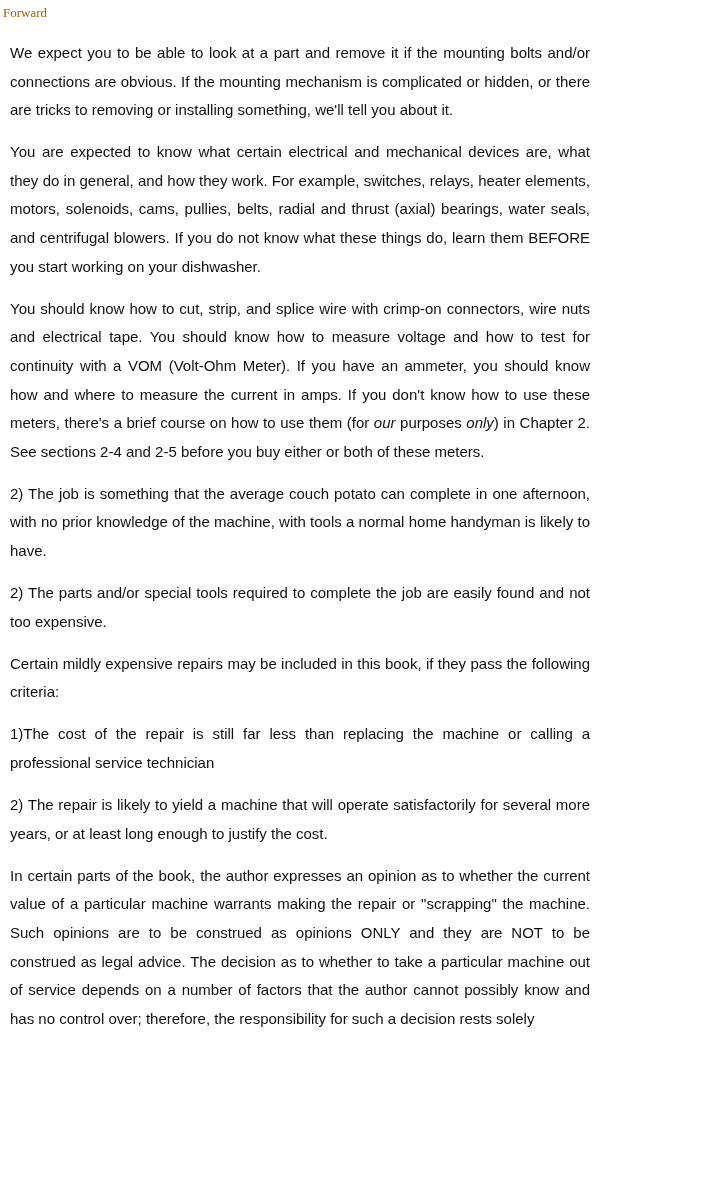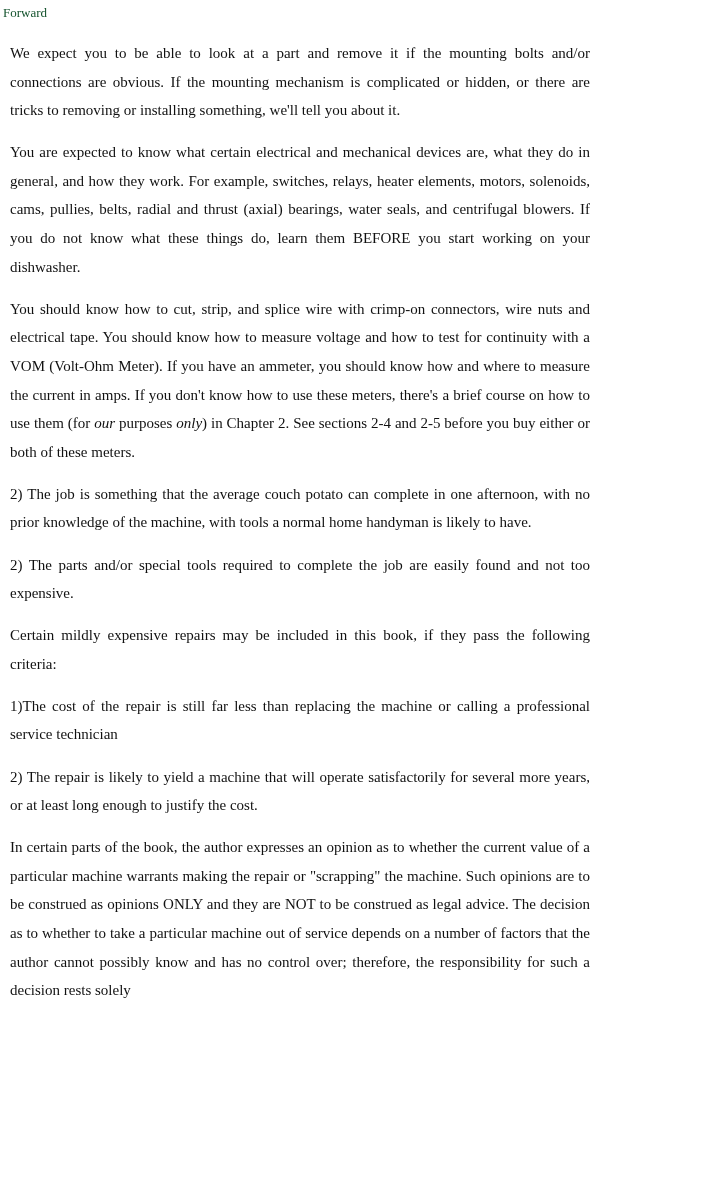--- a/index.html
+++ b/index.html
@@ -13,35 +13,34 @@
       overflow: hidden;
       position: relative;
       color: #111111;
     }
     .header {
       position: absolute;
       left: 3px;
       top: 5px;
       font-family: "Liberation Serif", serif;
       font-size: 13px;
-      color: #14532d;
+      color: #a16207;
     }
     .content {
       position: absolute;
       left: 10px;
       top: 39px;
       width: 580px;
       font-family: "Liberation Sans", sans-serif;
       font-size: 15px;
       line-height: 28.6px;
       text-align: justify;
     }
     .content p {
       margin: 0 0 13.5px 0;
-      font-family: Liberation Serif, serif;
     }
     em { font-style: italic; }
   </style>
 </head>
 <body>
 
 <div class="header">Forward</div>
 
 <div class="content">
   <p>We expect you to be able to look at a part and remove it if the mounting bolts and/or connections are obvious. If the mounting mechanism is complicated or hidden, or there are tricks to removing or installing something, we'll tell you about it.</p>

